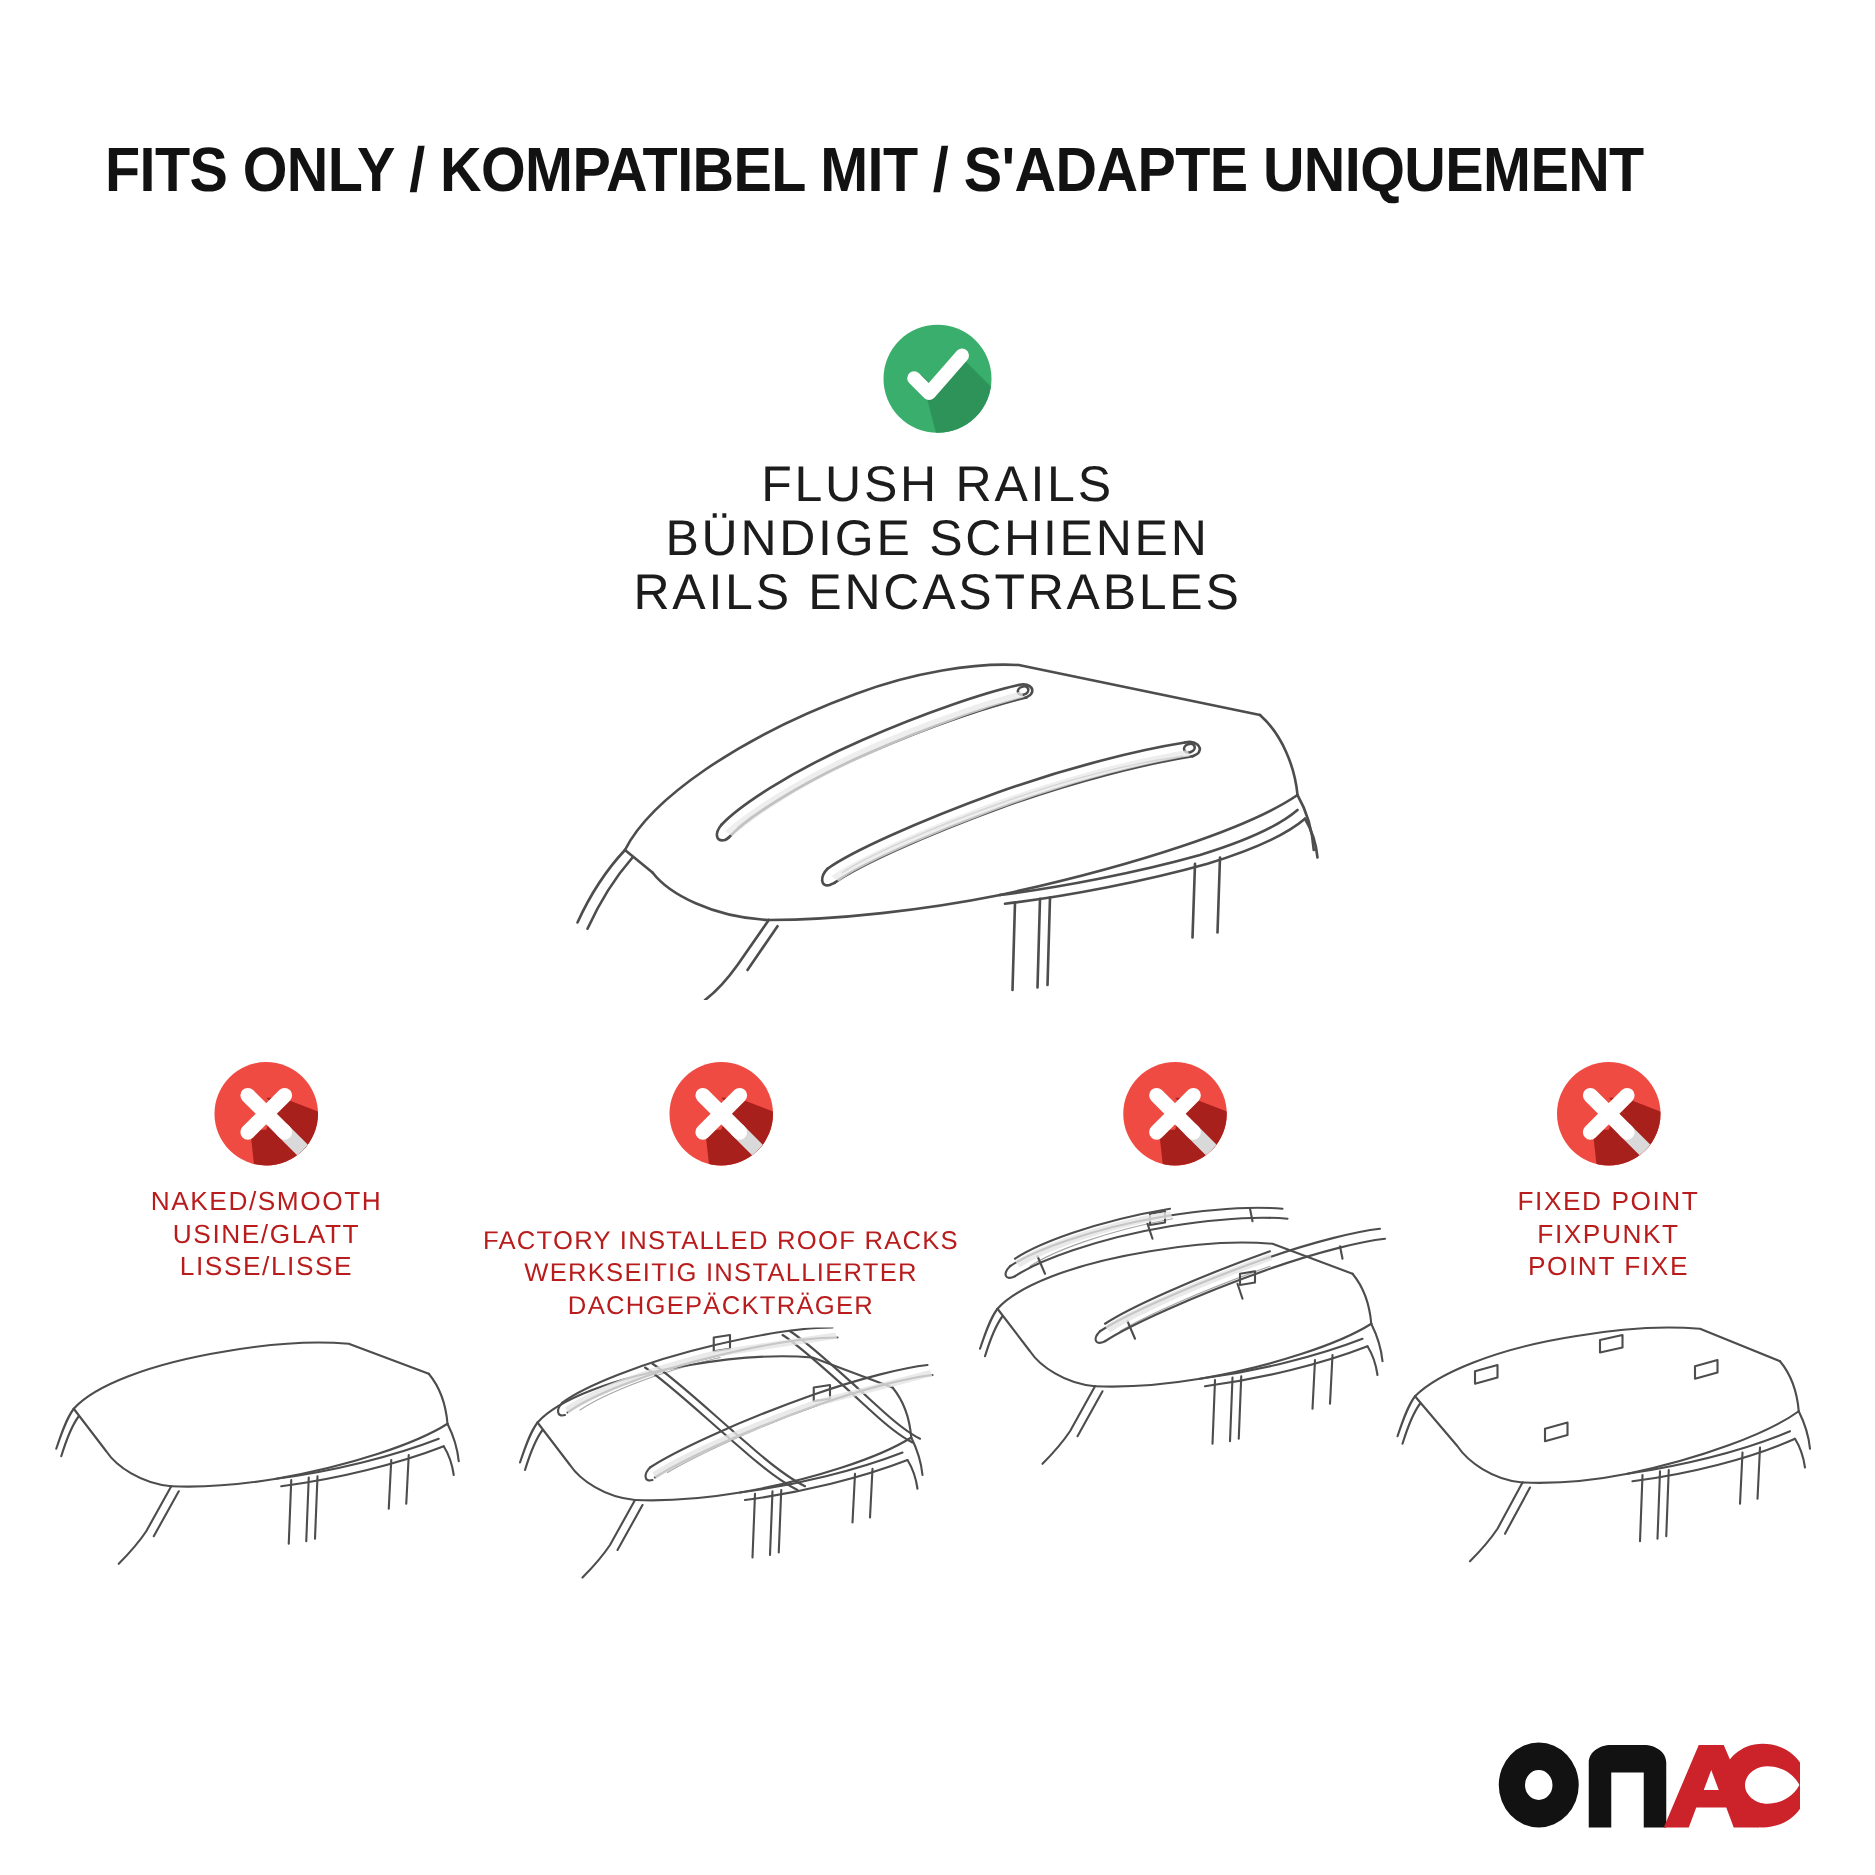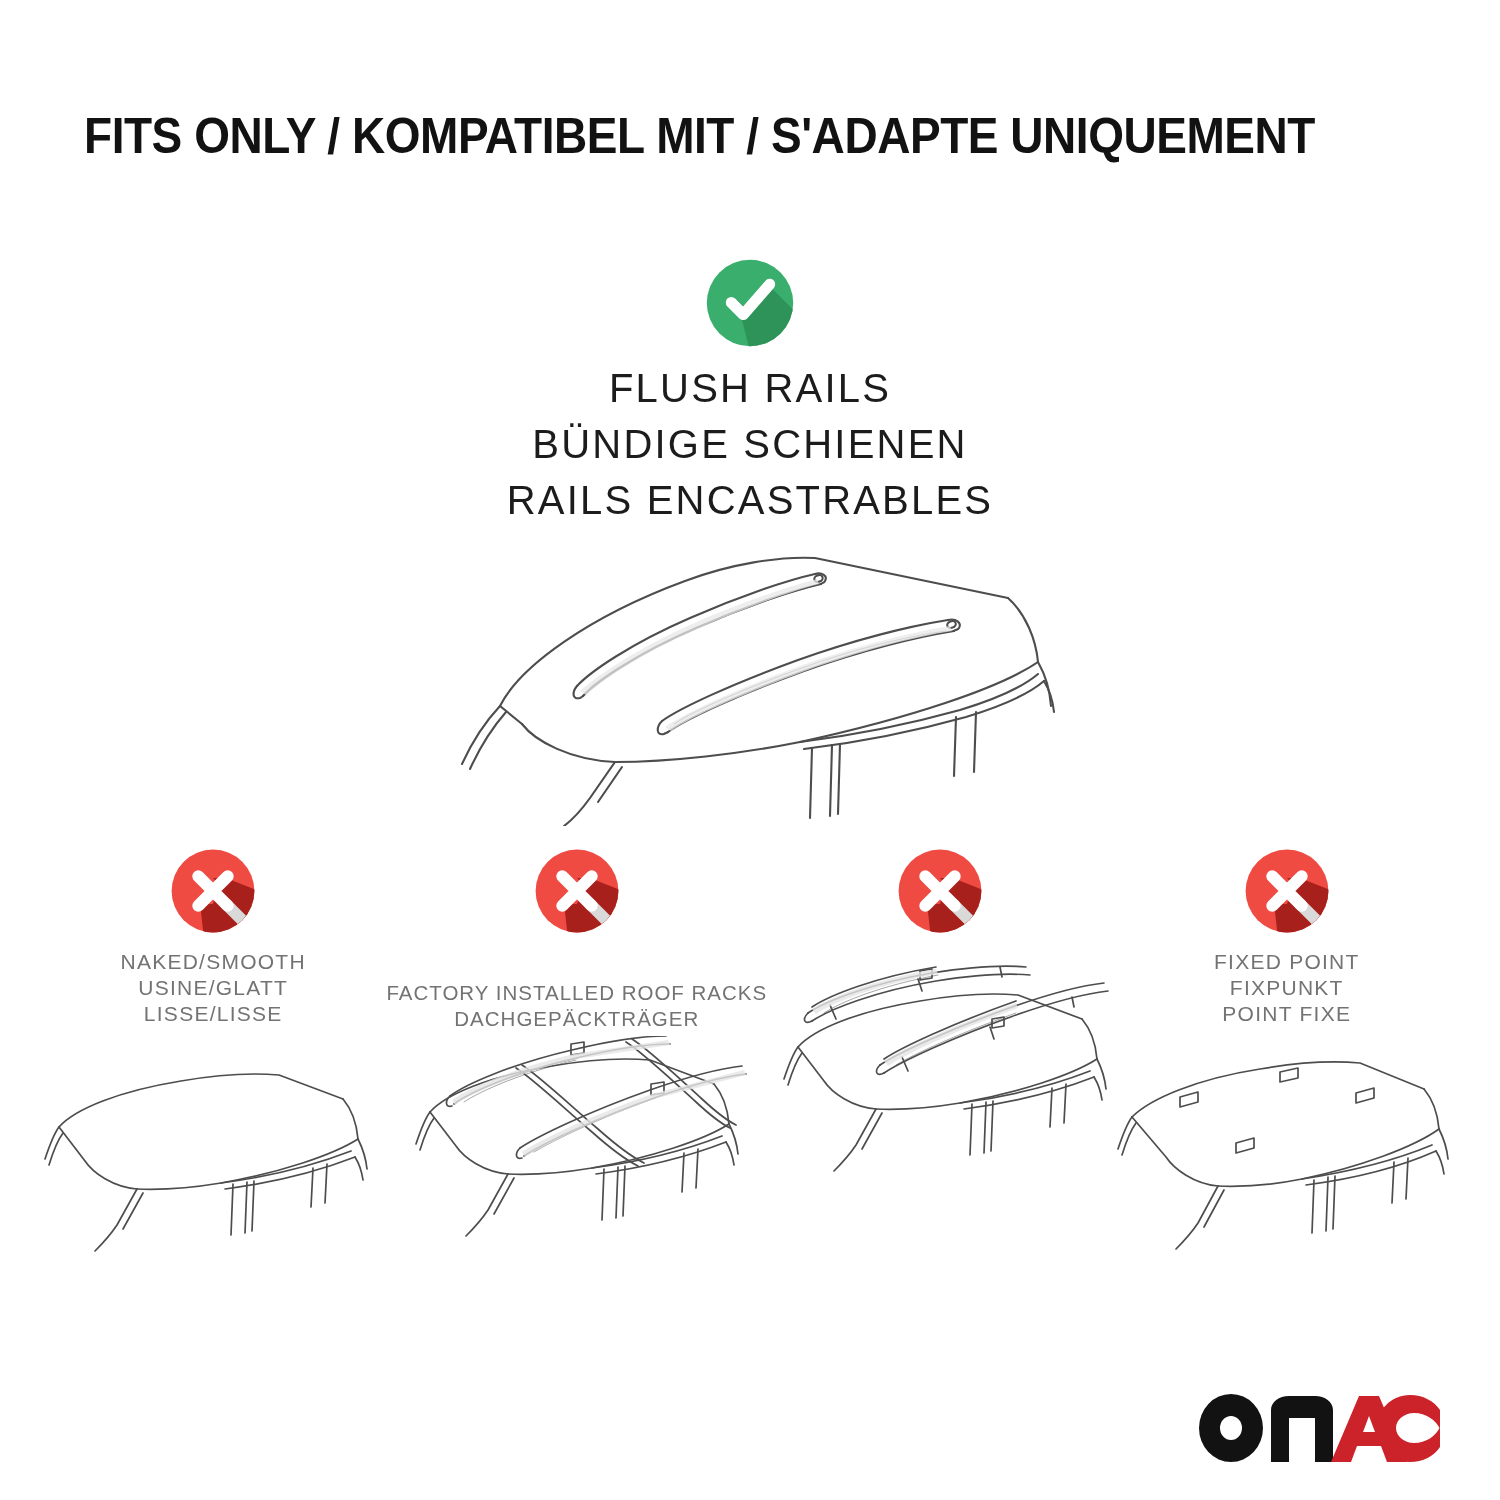--- a/index.html
+++ b/index.html
@@ -18,32 +18,32 @@
     transform:scaleX(0.92);transform-origin:left center;
     font-family:"Liberation Sans","DejaVu Sans",sans-serif;
   }
 
   
   .hero{position:absolute;left:0;top:255px;width:1500px;text-align:center;}
   .hero-badge{width:96px;height:96px;margin:0 auto;display:block;}
   .hero-text{margin-top:16px;}
   .hero-line{
     font-size:40px;font-weight:300;letter-spacing:2.2px;
-    line-height:43px;color:#1c1c1c;white-space:nowrap;margin-top:13px;
+    line-height:43px;color:#1c1c1c;white-space:nowrap;
   }
   .hero-art{margin-top:14px;width:620px;height:290px;display:block;margin-left:auto;margin-right:auto;}
 
   
   .cols{position:absolute;left:40px;top:845px;width:1420px;display:flex;}
   .col{flex:1 1 0;display:flex;flex-direction:column;align-items:center;}
   .col-x{width:92px;height:92px;display:block;}
   .col-label{
     margin-top:12px;text-align:center;
     font-size:21px;font-weight:300;letter-spacing:1.25px;line-height:26px;
-    color:#737373;white-space:nowrap;
+    color:#b91c1c;white-space:nowrap;
   }
   .col-label.small{font-size:20.5px;letter-spacing:1.0px;margin-top:43px;}
   .col-art-wrap{margin-top:6px;height:240px;display:flex;align-items:flex-start;justify-content:center;width:100%;}
   .col-art{width:345px;height:235px;display:block;}
 
   
   .col:nth-child(1) .col-art-wrap{margin-top:28px;}
   .col:nth-child(2) .col-art-wrap{margin-top:4px;}
   .col:nth-child(3) .col-art-wrap{margin-top:28px;}
   .col:nth-child(4) .col-art-wrap{margin-top:28px;}
@@ -191,20 +191,21 @@
           <path d="M50 36 L64 50 L50 64 L64 64 L100 100 L100 50 L64 36 Z" fill="#A8201C"></path>
           <path d="M57 43 L100 86 L100 100 L40 100 L36 64 L50 64 Z" fill="#A8201C"></path>
         </g>
         <g clip-path="url(#xc2)">
           <path d="M64 64 L86 86" stroke="#d9d9d9" stroke-width="13" stroke-linecap="round"></path>
         </g>
         <path d="M34 34 L66 66 M66 34 L34 66" stroke="#ffffff" stroke-width="13" stroke-linecap="round" stroke-linejoin="round"></path>
       </svg>
       <div class="col-label small">
         <div>FACTORY INSTALLED ROOF RACKS</div>
+        <div>WERKSEITIG INSTALLIERTER</div>
         <div>DACHGEPÄCKTRÄGER</div>
       </div>
       <div class="col-art-wrap">
         <svg class="col-art" viewBox="0 0 345 235" aria-hidden="true">
           <g fill="none" stroke="#4d4d4d" stroke-width="1.7" stroke-linecap="round" stroke-linejoin="round">
 
             <path d="M26 76 C42 58 86 40 148 30 C188 23 223 22 246 24 L310 48"></path>
             <path d="M310 48 C320 60 324 76 325 88"></path>
             <path d="M325 88 C300 104 246 122 188 132 C158 137 128 139 104 138"></path>
             <path d="M104 138 C80 136 60 122 52 110 L26 76"></path>

